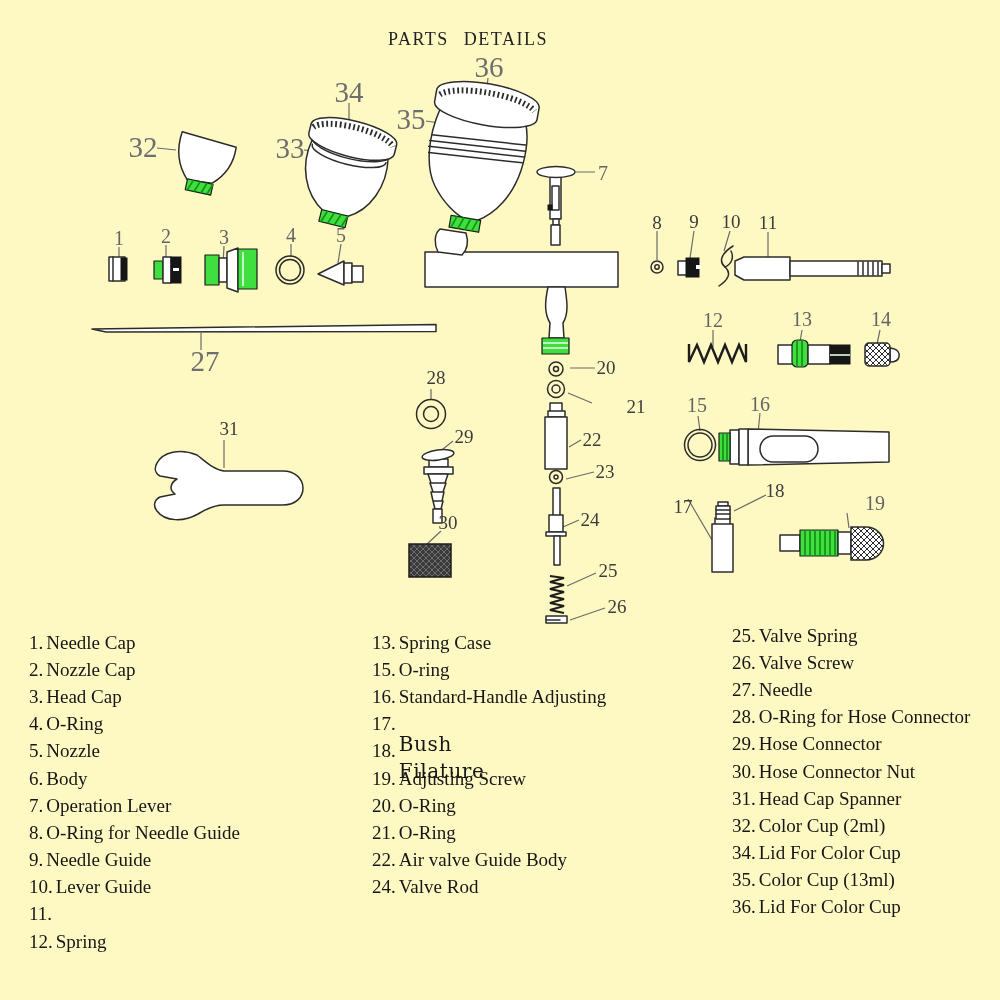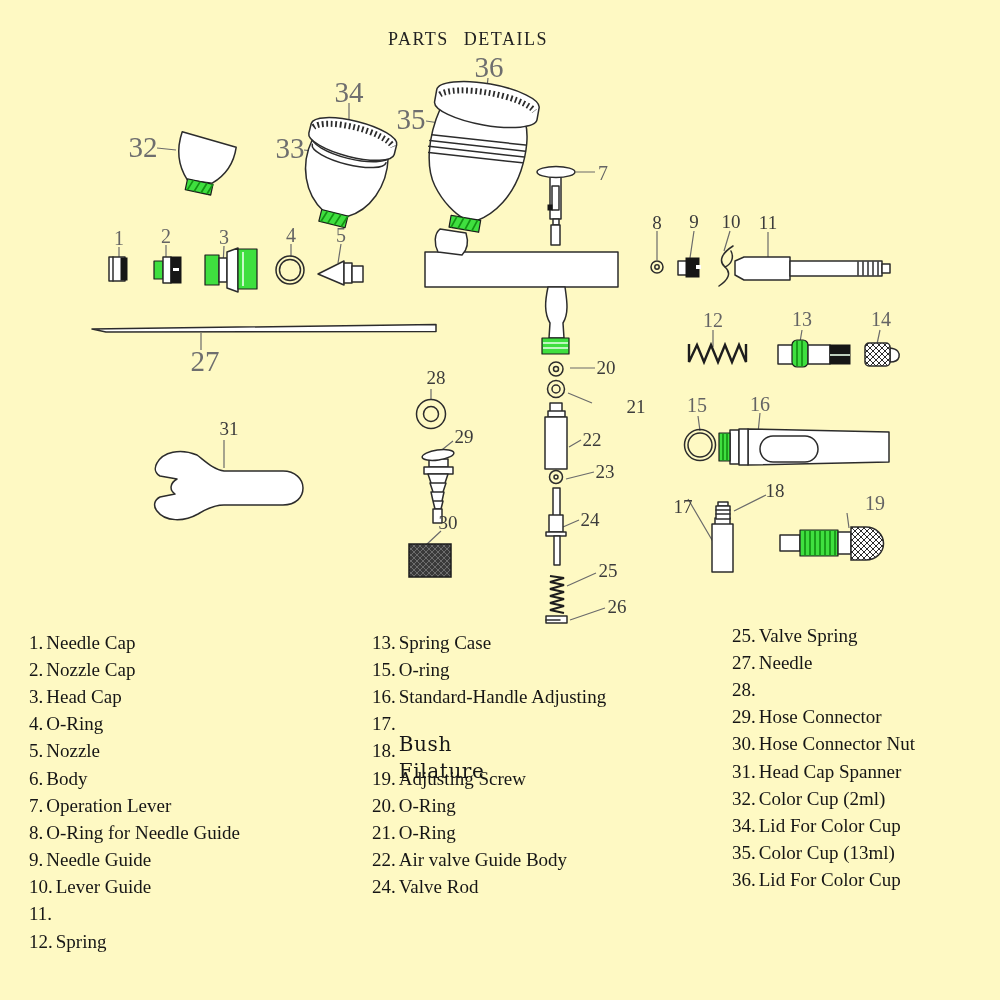--- a/index.html
+++ b/index.html
@@ -394,25 +394,30 @@
           <span class="n">24.</span>
           <span class="nm">Valve Rod</span>
         </div>
       </div>
       <div class="col" style="left: 732px; top: 622px;">
         <div class="lrow">
           <span class="n">25.</span>
           <span class="nm">Valve Spring</span>
         </div>
         <div class="lrow">
+          <span class="n">26.</span>
+          <span class="nm">Valve Screw</span>
+        </div>
+        <div class="lrow">
           <span class="n">27.</span>
           <span class="nm">Needle</span>
         </div>
         <div class="lrow">
           <span class="n">28.</span>
+          <span class="nm">O-Ring for Hose Connector</span>
         </div>
         <div class="lrow">
           <span class="n">29.</span>
           <span class="nm">Hose Connector</span>
         </div>
         <div class="lrow">
           <span class="n">30.</span>
           <span class="nm">Hose Connector Nut</span>
         </div>
         <div class="lrow">

